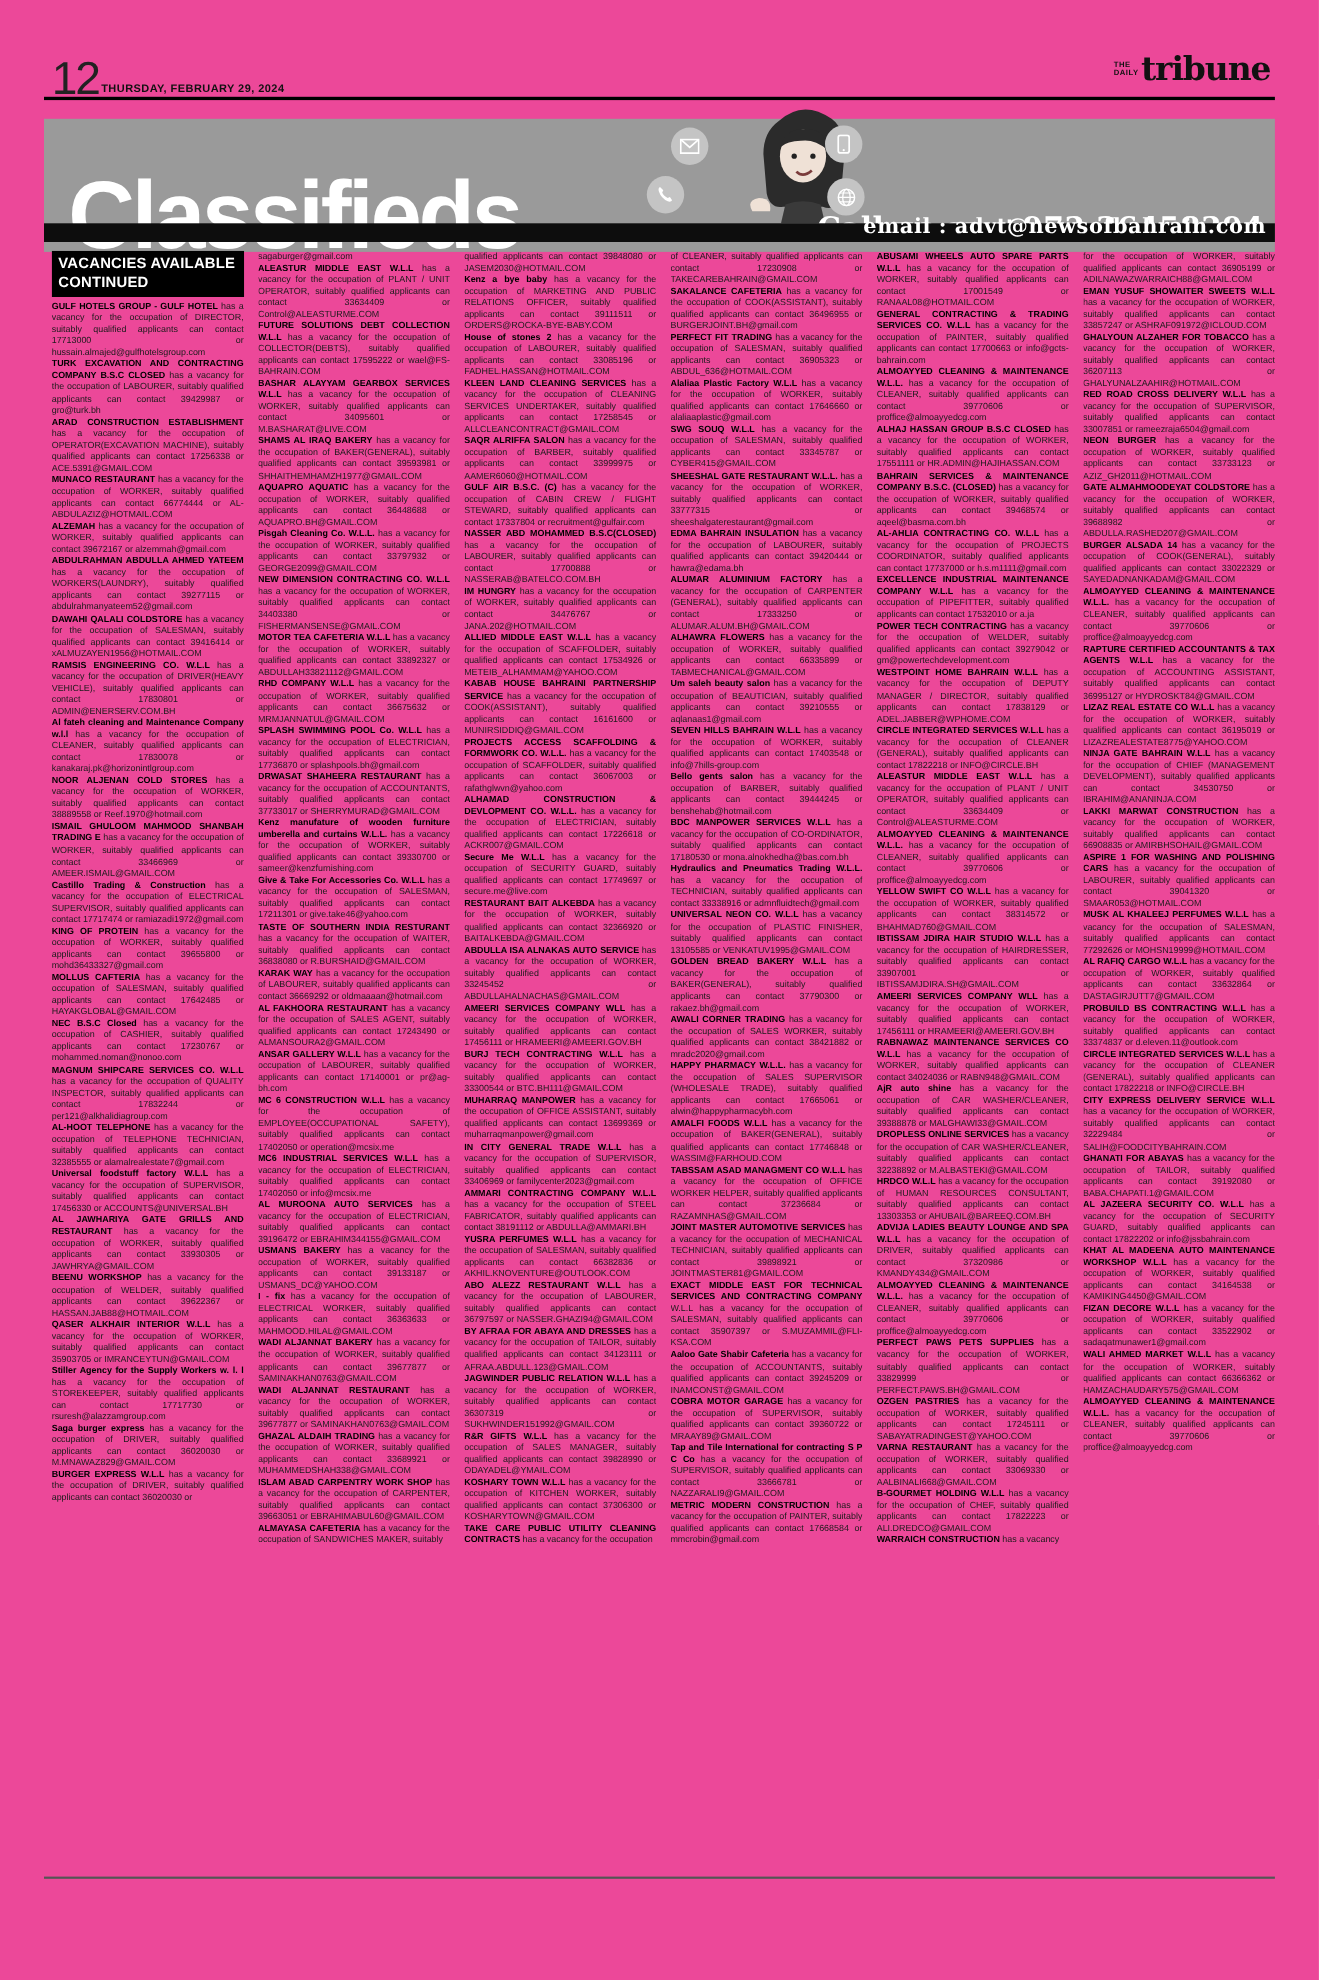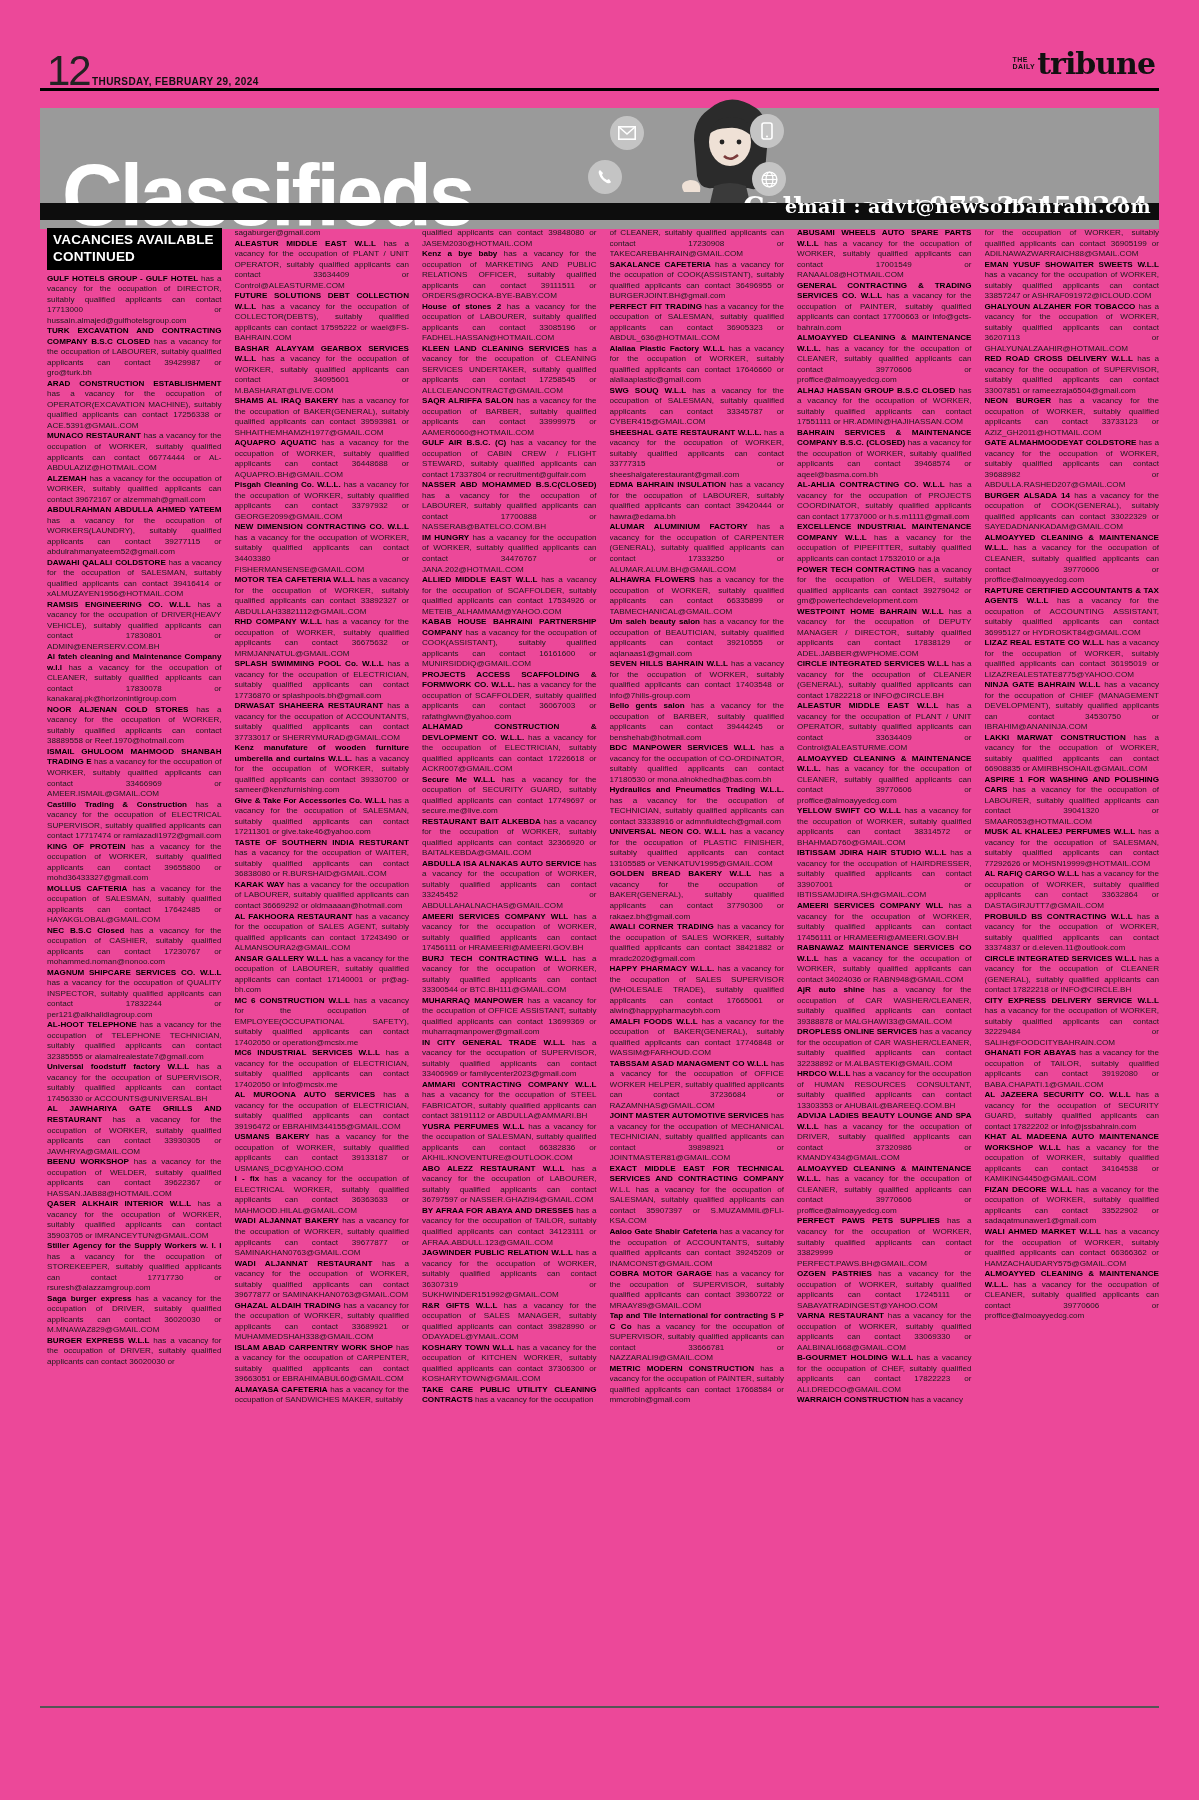--- a/index.html
+++ b/index.html
@@ -167,21 +167,21 @@
         <div class="entries">
           <p class="entry"><span>qualified applicants can contact 39848080 or JASEM2030@HOTMAIL.COM</span></p>
           <p class="entry"><b>Kenz a bye baby</b><span> has a vacancy for the occupation of MARKETING AND PUBLIC RELATIONS OFFICER, suitably qualified applicants can contact 39111511 or ORDERS@ROCKA-BYE-BABY.COM</span></p>
           <p class="entry"><b>House of stones 2</b><span> has a vacancy for the occupation of LABOURER, suitably qualified applicants can contact 33085196 or FADHEL.HASSAN@HOTMAIL.COM</span></p>
           <p class="entry"><b>KLEEN LAND CLEANING SERVICES</b><span> has a vacancy for the occupation of CLEANING SERVICES UNDERTAKER, suitably qualified applicants can contact 17258545 or ALLCLEANCONTRACT@GMAIL.COM</span></p>
           <p class="entry"><b>SAQR ALRIFFA SALON</b><span> has a vacancy for the occupation of BARBER, suitably qualified applicants can contact 33999975 or AAMER6060@HOTMAIL.COM</span></p>
           <p class="entry"><b>GULF AIR B.S.C. (C)</b><span> has a vacancy for the occupation of CABIN CREW / FLIGHT STEWARD, suitably qualified applicants can contact 17337804 or recruitment@gulfair.com</span></p>
           <p class="entry"><b>NASSER ABD MOHAMMED B.S.C(CLOSED)</b><span> has a vacancy for the occupation of LABOURER, suitably qualified applicants can contact 17700888 or NASSERAB@BATELCO.COM.BH</span></p>
           <p class="entry"><b>IM HUNGRY</b><span> has a vacancy for the occupation of WORKER, suitably qualified applicants can contact 34476767 or JANA.202@HOTMAIL.COM</span></p>
           <p class="entry"><b>ALLIED MIDDLE EAST W.L.L</b><span> has a vacancy for the occupation of SCAFFOLDER, suitably qualified applicants can contact 17534926 or METEIB_ALHAMMAM@YAHOO.COM</span></p>
-          <p class="entry"><b>KABAB HOUSE BAHRAINI PARTNERSHIP COMPANY</b><span> has a vacancy for the occupation of COOK(ASSISTANT), suitably qualified applicants can contact 16161600 or MUNIRSIDDIQ@GMAIL.COM</span></p>
+          <p class="entry"><b>KABAB HOUSE BAHRAINI PARTNERSHIP SERVICE</b><span> has a vacancy for the occupation of COOK(ASSISTANT), suitably qualified applicants can contact 16161600 or MUNIRSIDDIQ@GMAIL.COM</span></p>
           <p class="entry"><b>PROJECTS ACCESS SCAFFOLDING &amp; FORMWORK CO. W.L.L.</b><span> has a vacancy for the occupation of SCAFFOLDER, suitably qualified applicants can contact 36067003 or rafathglwvn@yahoo.com</span></p>
           <p class="entry"><b>ALHAMAD CONSTRUCTION &amp; DEVLOPMENT CO. W.L.L.</b><span> has a vacancy for the occupation of ELECTRICIAN, suitably qualified applicants can contact 17226618 or ACKR007@GMAIL.COM</span></p>
           <p class="entry"><b>Secure Me W.L.L</b><span> has a vacancy for the occupation of SECURITY GUARD, suitably qualified applicants can contact 17749697 or secure.me@live.com</span></p>
           <p class="entry"><b>RESTAURANT BAIT ALKEBDA</b><span> has a vacancy for the occupation of WORKER, suitably qualified applicants can contact 32366920 or BAITALKEBDA@GMAIL.COM</span></p>
           <p class="entry"><b>ABDULLA ISA ALNAKAS AUTO SERVICE</b><span> has a vacancy for the occupation of WORKER, suitably qualified applicants can contact 33245452 or ABDULLAHALNACHAS@GMAIL.COM</span></p>
           <p class="entry"><b>AMEERI SERVICES COMPANY WLL</b><span> has a vacancy for the occupation of WORKER, suitably qualified applicants can contact 17456111 or HRAMEERI@AMEERI.GOV.BH</span></p>
           <p class="entry"><b>BURJ TECH CONTRACTING W.L.L</b><span> has a vacancy for the occupation of WORKER, suitably qualified applicants can contact 33300544 or BTC.BH111@GMAIL.COM</span></p>
           <p class="entry"><b>MUHARRAQ MANPOWER</b><span> has a vacancy for the occupation of OFFICE ASSISTANT, suitably qualified applicants can contact 13699369 or muharraqmanpower@gmail.com</span></p>
           <p class="entry"><b>IN CITY GENERAL TRADE W.L.L</b><span> has a vacancy for the occupation of SUPERVISOR, suitably qualified applicants can contact 33406969 or familycenter2023@gmail.com</span></p>
           <p class="entry"><b>AMMARI CONTRACTING COMPANY W.L.L</b><span> has a vacancy for the occupation of STEEL FABRICATOR, suitably qualified applicants can contact 38191112 or ABDULLA@AMMARI.BH</span></p>

